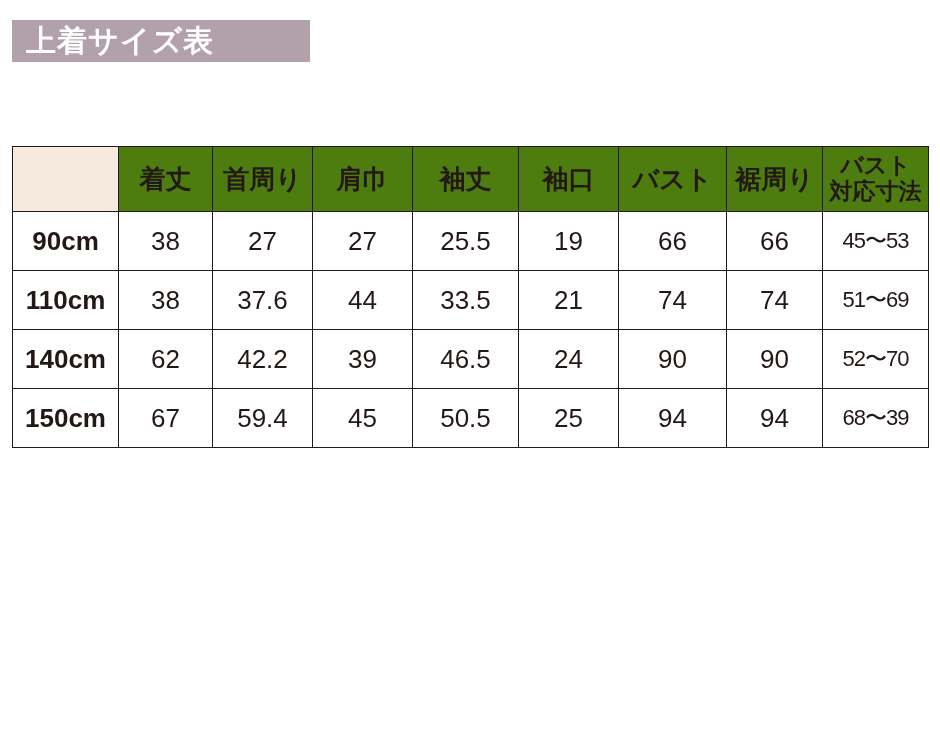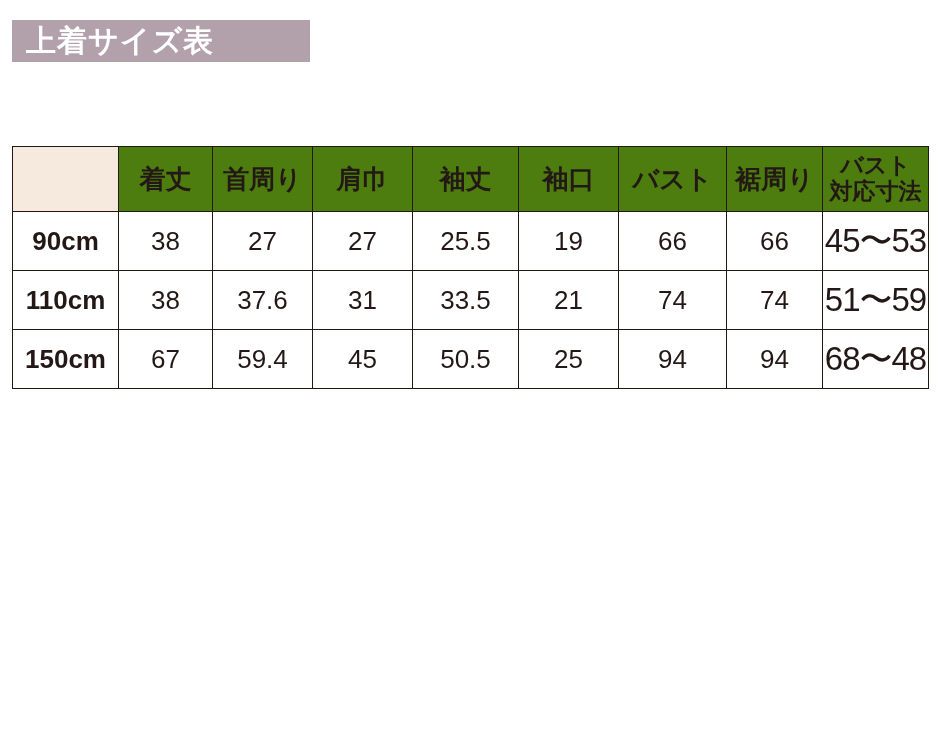--- a/index.html
+++ b/index.html
@@ -86,21 +86,21 @@
     background: #ffffff;
     font-size: 26px;
     font-weight: bold;
     letter-spacing: 0px;
   }
   table.size-table tbody td {
     font-weight: normal;
     font-size: 26px;
   }
   table.size-table tbody td.range {
-    font-size: 33px;
+    font-size: 22px;
     letter-spacing: -1px;
   }
 
   
   col.c0 { width: 106px; }
   col.c1 { width: 94px; }
   col.c2 { width: 100px; }
   col.c3 { width: 100px; }
   col.c4 { width: 106px; }
   col.c5 { width: 100px; }
@@ -157,35 +157,46 @@
           <td>25.5</td>
           <td>19</td>
           <td>66</td>
           <td>66</td>
           <td class="range">45〜53</td>
         </tr>
         <tr>
           <th class="rowhead">110cm</th>
           <td>38</td>
           <td>37.6</td>
-          <td>31</td>
+          <td>44</td>
           <td>33.5</td>
           <td>21</td>
           <td>74</td>
           <td>74</td>
-          <td class="range">51〜59</td>
+          <td class="range">51〜69</td>
+        </tr>
+        <tr>
+          <th class="rowhead">140cm</th>
+          <td>62</td>
+          <td>42.2</td>
+          <td>39</td>
+          <td>46.5</td>
+          <td>24</td>
+          <td>90</td>
+          <td>90</td>
+          <td class="range">52〜70</td>
         </tr>
         <tr>
           <th class="rowhead">150cm</th>
           <td>67</td>
           <td>59.4</td>
           <td>45</td>
           <td>50.5</td>
           <td>25</td>
           <td>94</td>
           <td>94</td>
-          <td class="range">68〜48</td>
+          <td class="range">68〜39</td>
         </tr>
       </tbody>
     </table>
   </div>
 
 </div>
 
 </body></html>

